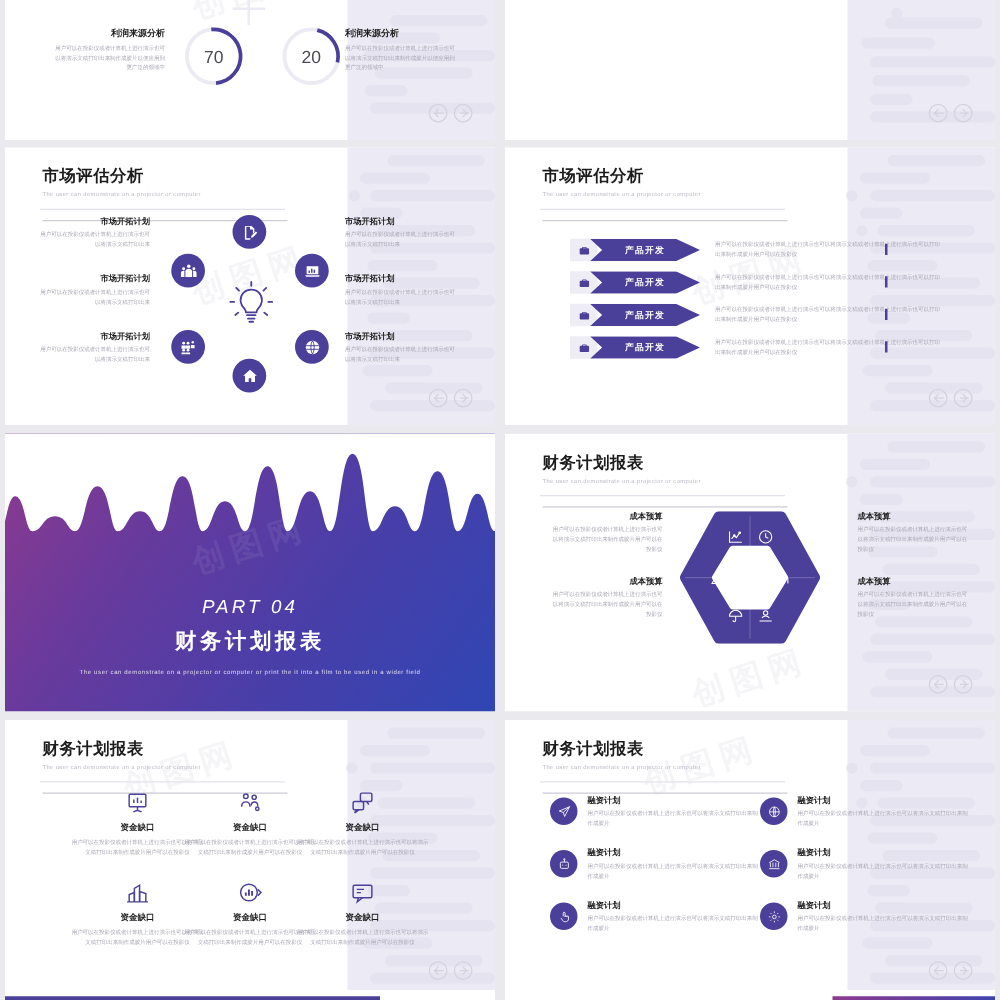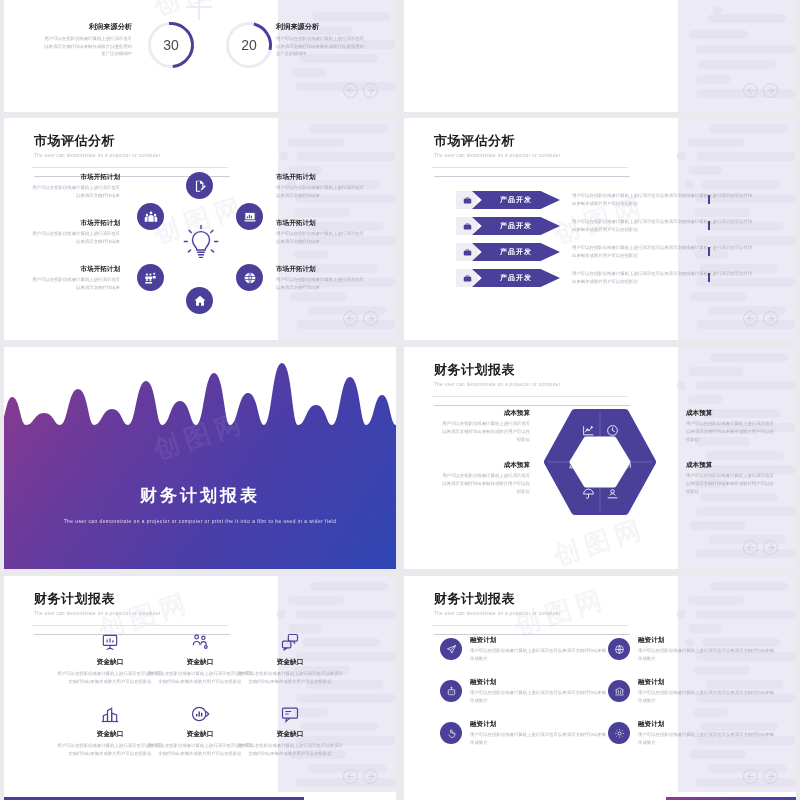--- a/index.html
+++ b/index.html
@@ -200,21 +200,21 @@
       <i class="dot" style="right:96px;top:150px;"></i>
       <i class="w3" style="right:18px; top:164px;"></i>
       <i class="w1" style="right:70px; top:178px;"></i>
       <i class="w4" style="right:0px;  top:192px;"></i>
     </div>
     <div class="wm">创图网</div>
 
     <div class="plus" style="left:182px; top:104px;"></div>
 
     <div class="ring r50" style="left:144px; top:132px;">
-      <b>30</b>
+      <b>70</b>
     </div>
     <div class="ring r30" style="left:222px; top:132px;">
       <b>20</b>
     </div>
 
     <div class="sideblk ta-r" style="left:36px; top:132px;">
       <div class="h">利润来源分析</div>
       <p>用户可以在投影仪或者计算机上进行演示也可以将演示文稿打印出来制作成胶片以便应用到更广泛的领域中</p>
     </div>
     <div class="sideblk" style="left:272px; top:132px;">
@@ -483,20 +483,21 @@
             <circle cx="312" cy="42" r="5"></circle>
           <circle cx="244" cy="30" r="5"></circle>
             <circle cx="176" cy="38" r="5"></circle>
           <circle cx="108" cy="46" r="5"></circle>
             <circle cx="40" cy="50" r="5"></circle>
         </g>
       </svg>
     </div>
     <div class="wm" style="color:rgba(255,255,255,.07); top:40%;">创图网</div>
     <div class="ttl">
+      <div class="p4">PART 04</div>
       <div class="cn">财务计划报表</div>
       <div class="en">The user can demonstrate on a projector or computer or print the it into a film to be used in a wider field</div>
     </div>
   </div>
 
   <div class="slide s-r2 s-c1">
     <div class="deco">
       <div class="deco-bg"></div>
       <i class="w3" style="right:8px;  top:6px;"></i>
       <i class="w2" style="right:52px; top:20px;"></i>

